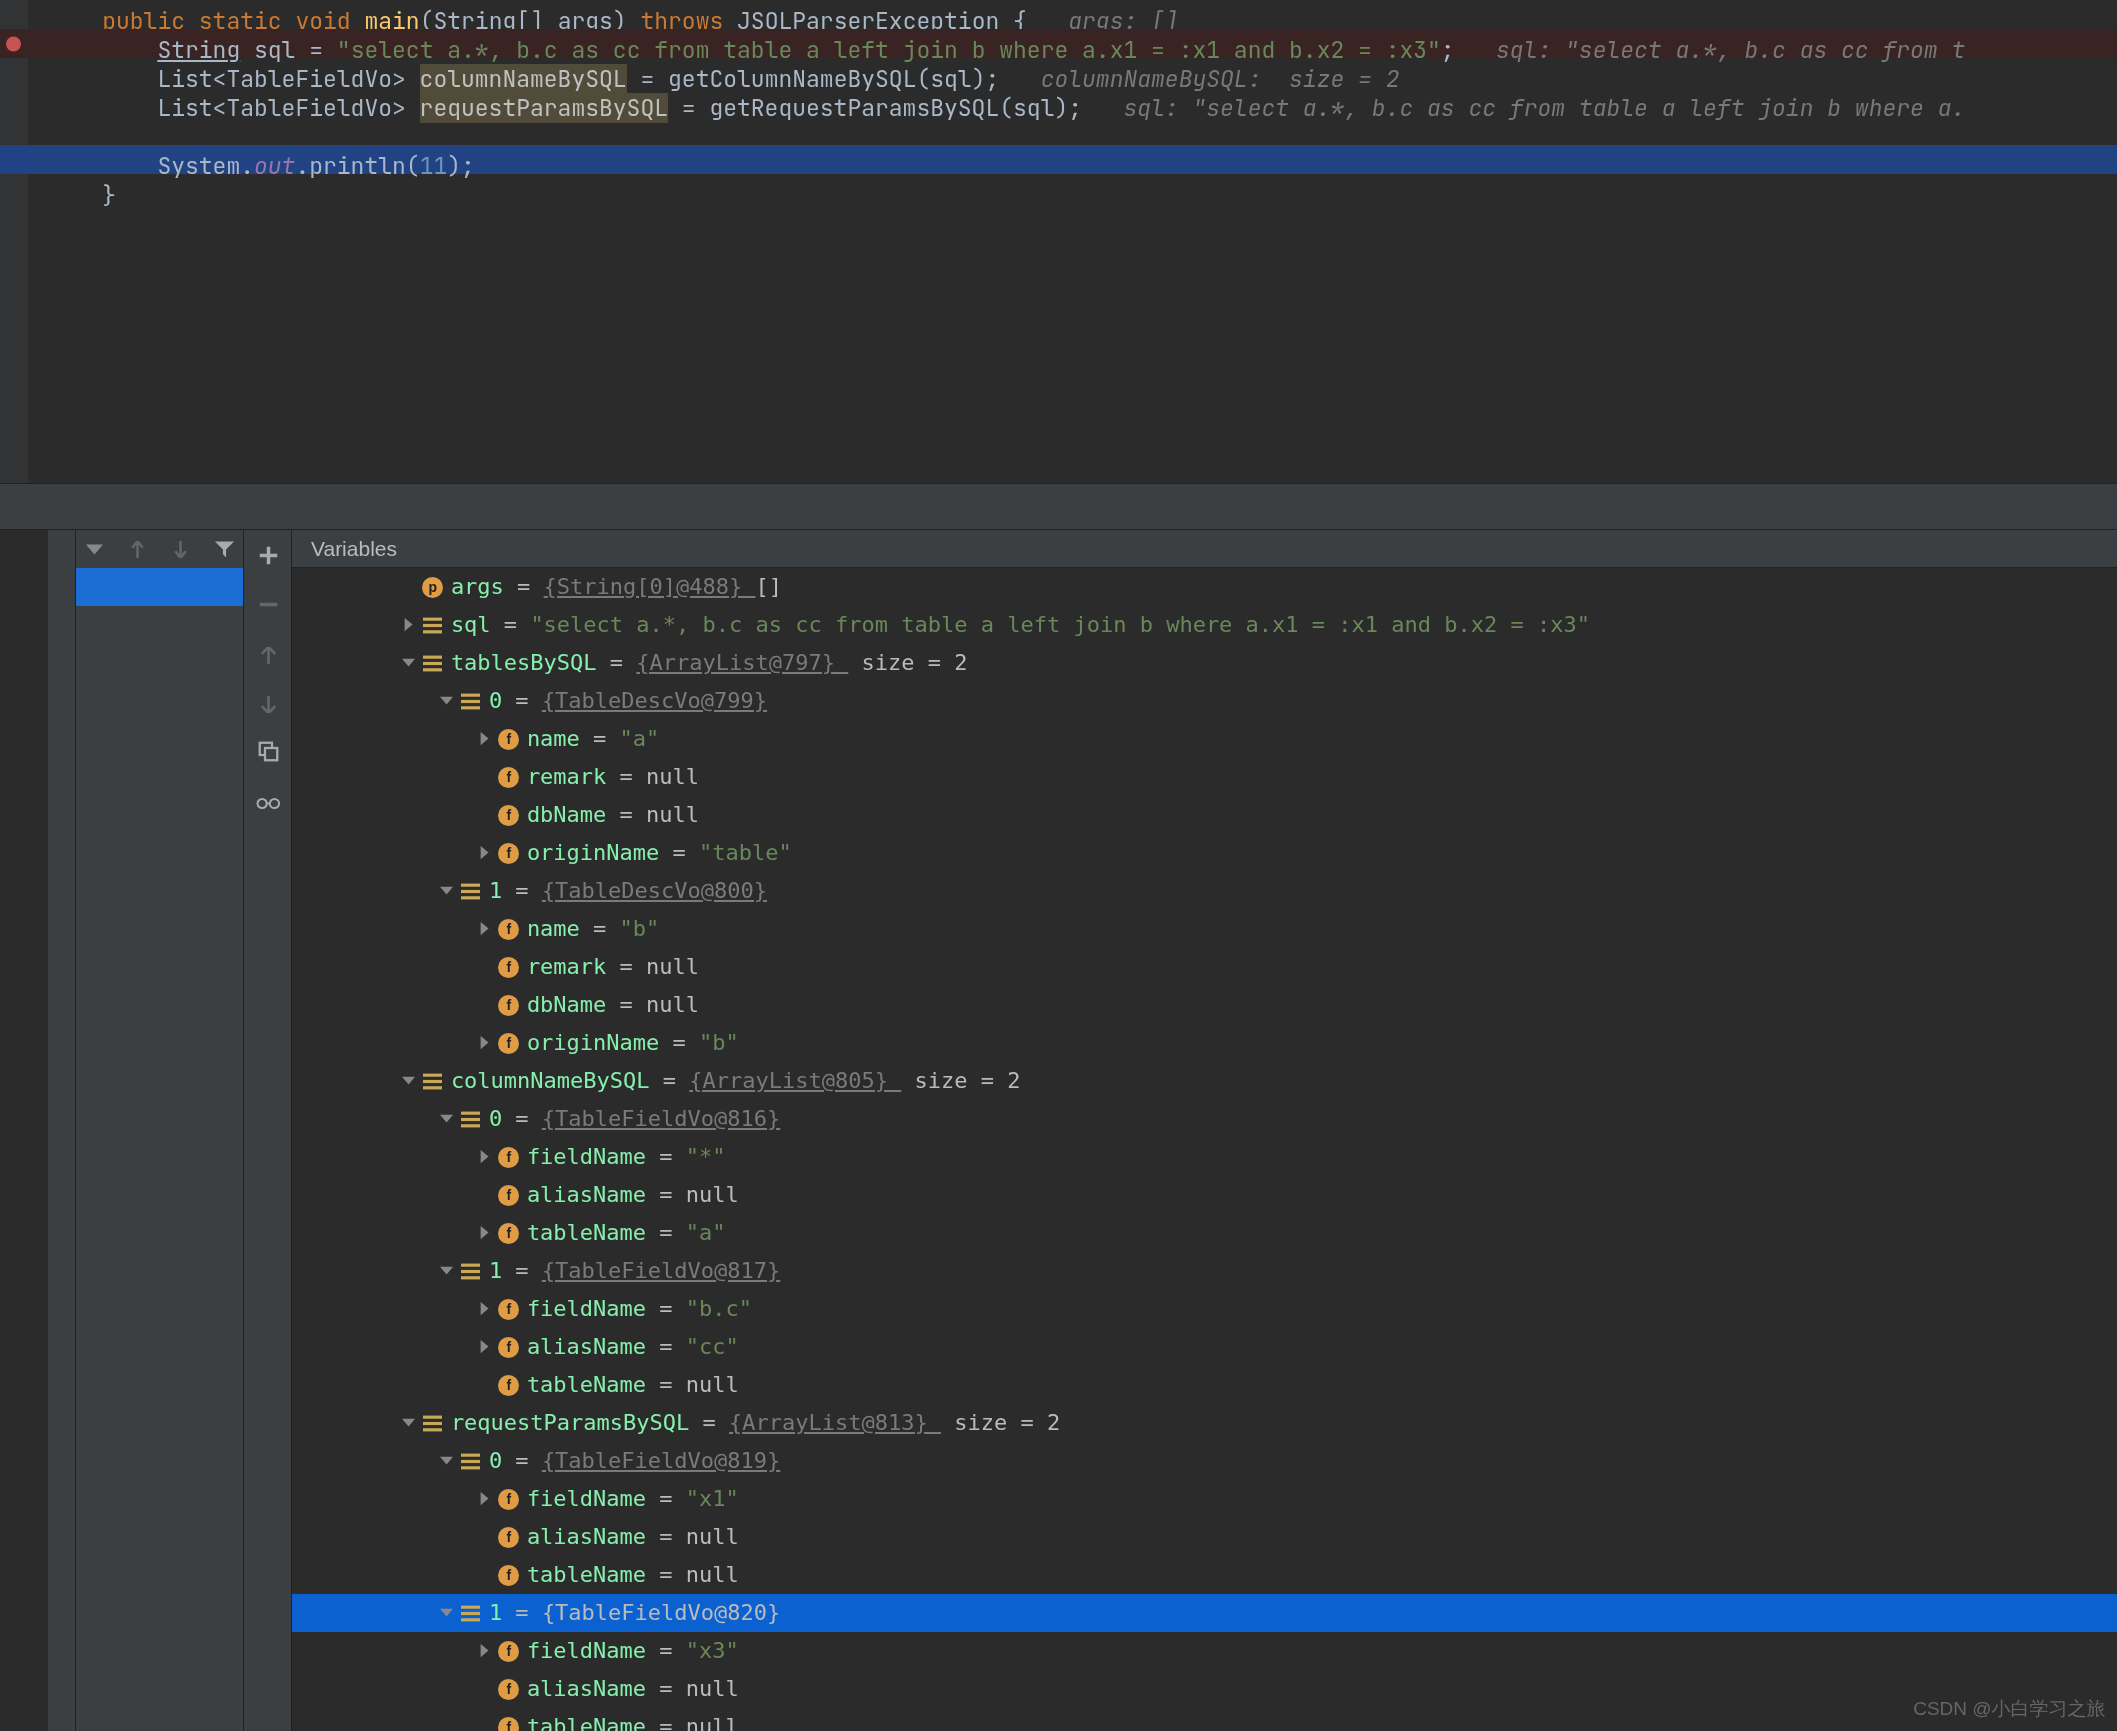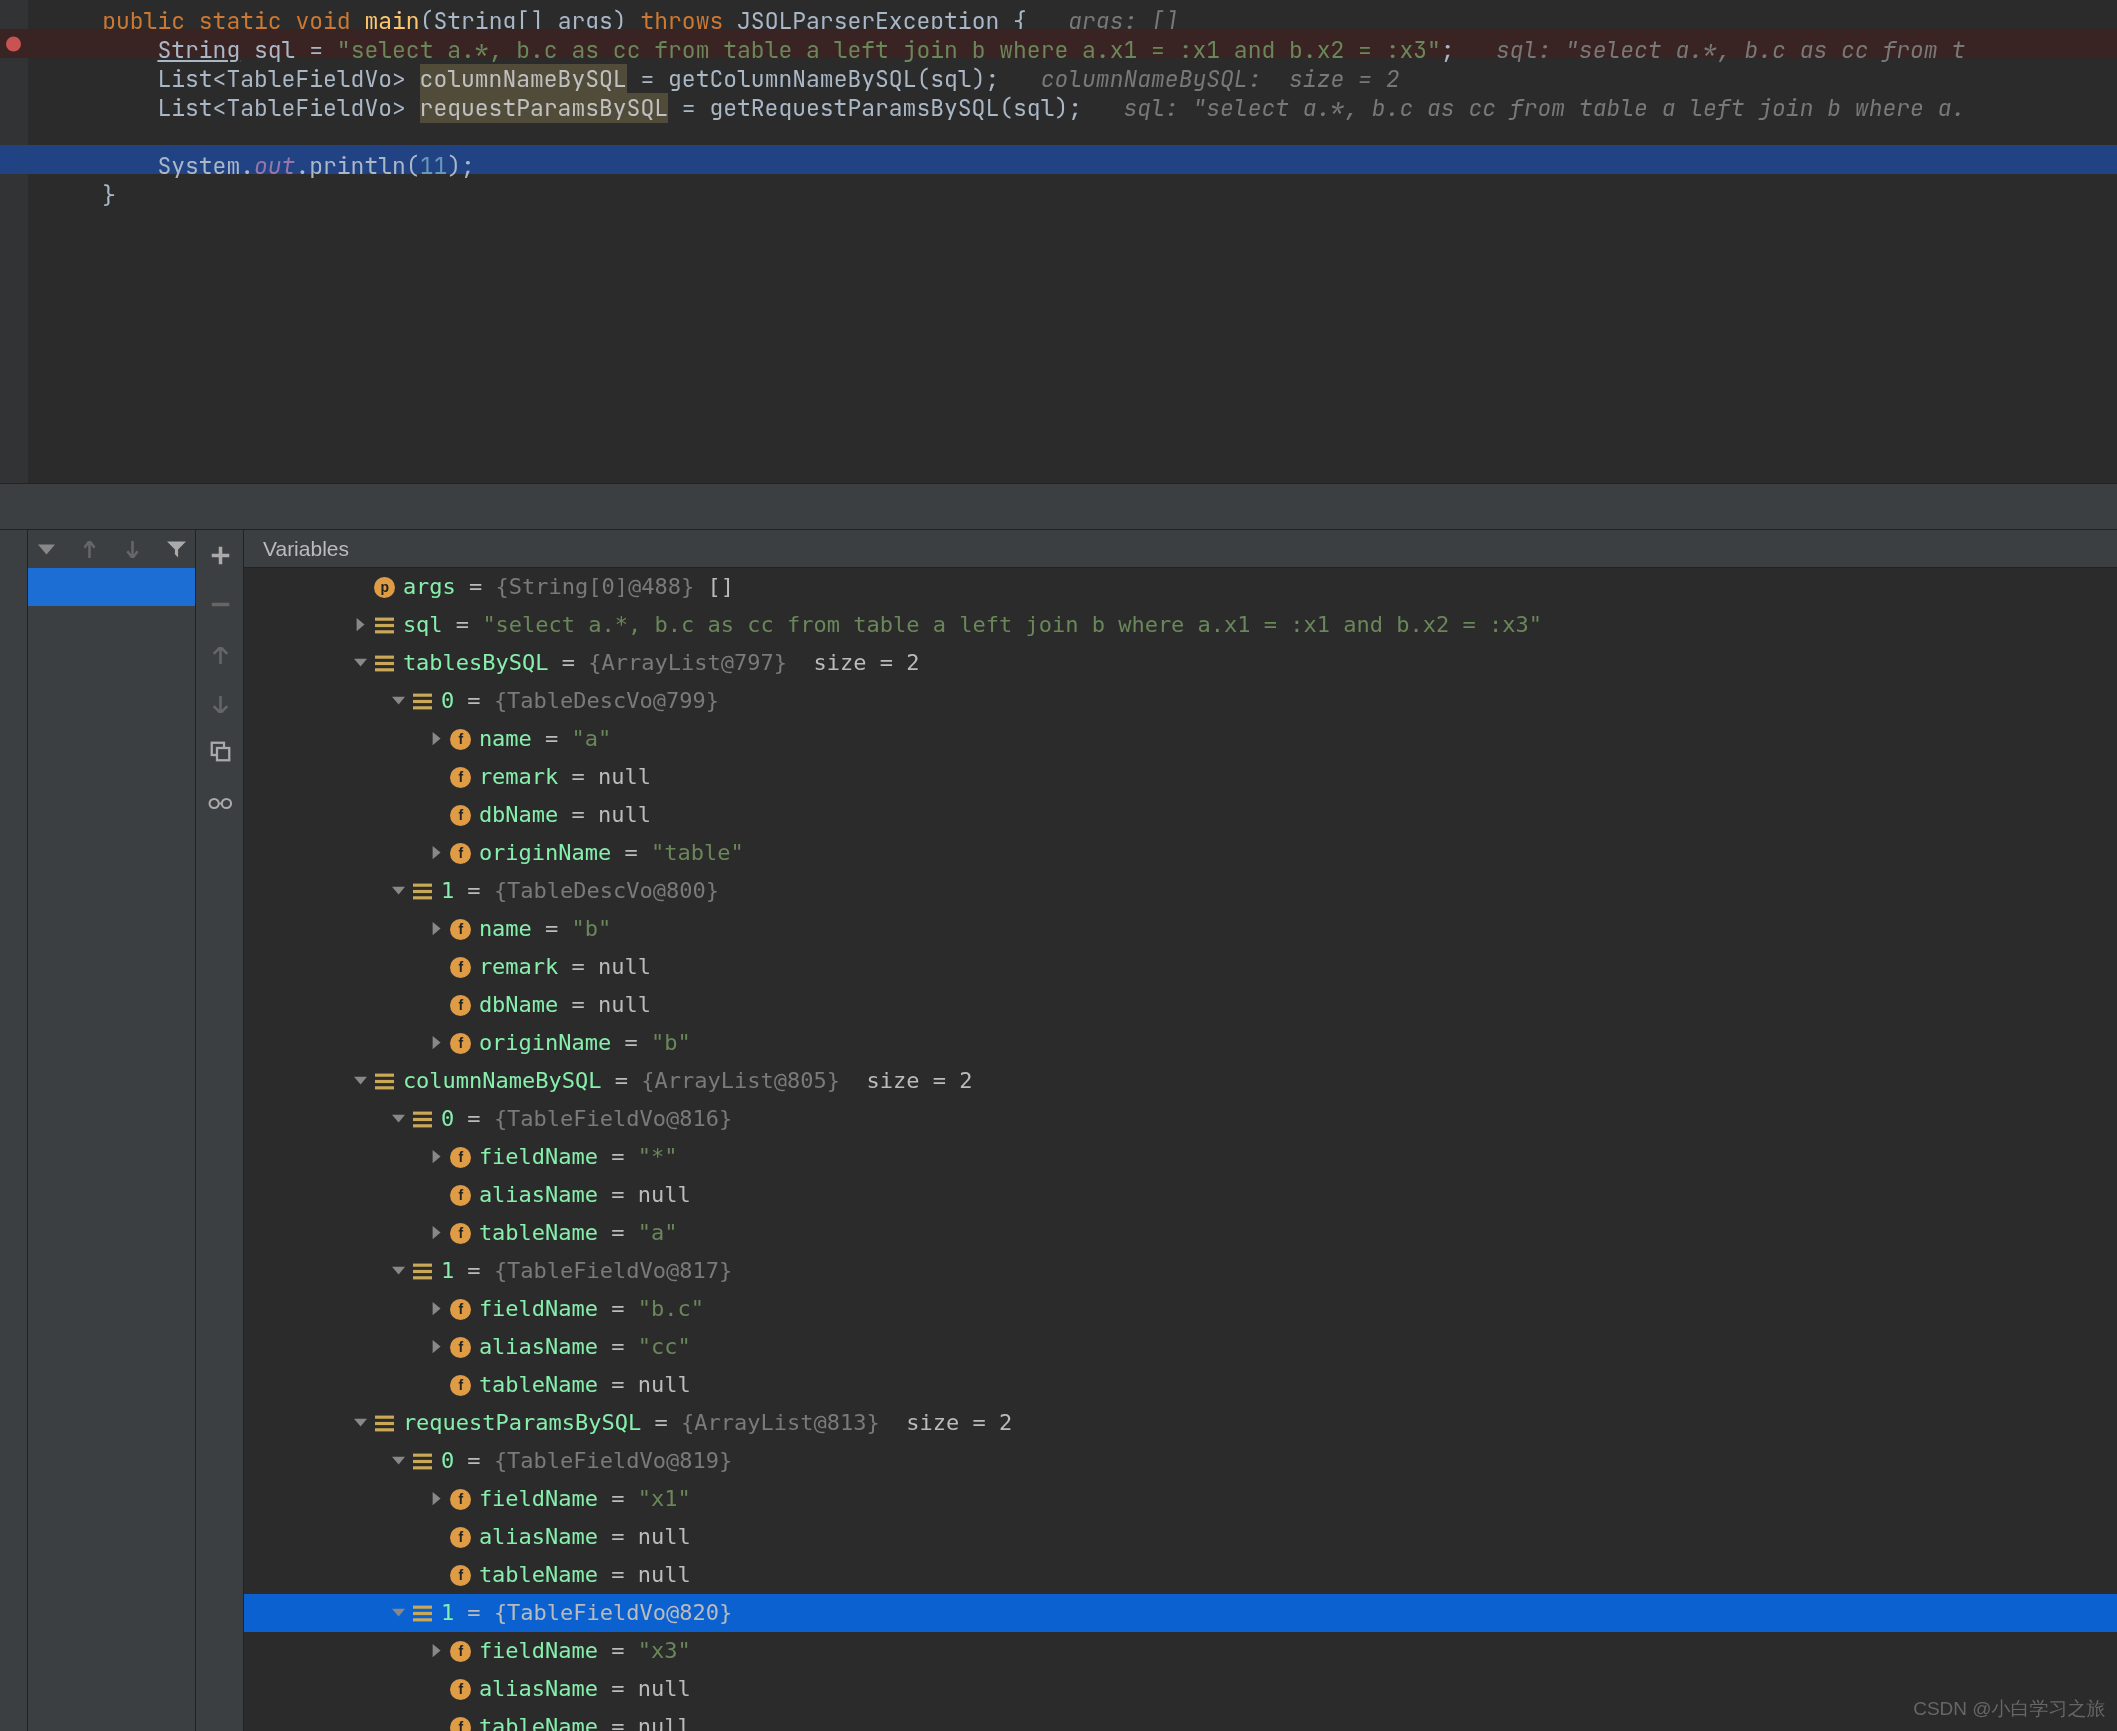--- a/index.html
+++ b/index.html
@@ -13,21 +13,21 @@
   .kw-orange { color: #cc7832; }
   .kw-yellow { color: #ffc66d; }
   .str { color: #6a8759; }
   .num { color: #6897bb; }
   .hint { color: #787878; font-style: italic; }
   .hint2 { color: #787878; font-style: italic; }
   .purple { font-style: italic; color: #9876aa; }
   .under { text-decoration: underline; text-align: center; }
   .boxvar { background: #514b3a; color: #c0c0c0; }
   .sep { height: 47px; background: #3c3f41; border-top: 0.9px solid #222; border-bottom: 0.9px solid #222; }
-  .debugger { display: flex; height: calc(100% - 530px); background: #2b2b2b; }
+  .debugger { display: flex; height: calc(100% - 530px); background: #2b2b2b; padding-left: 48px; }
   .left-col { width: 197px; display: flex; background: #3c3f41; }
   .frames-col { width: 28px; background: #3c3f41; border-right: 0.9px solid #222; }
   .tool-col { width: 168px; border-right: 0.9px solid #222; position: relative; }
   .tool-row { height: 38px; display: flex; align-items: center; justify-content: space-between; padding: 0 9.5px; }
   .tool-row svg { display: block; }
   .blue-strip { height: 38px; background: #1c6ed4; }
   .vcol { width: 47px; display: flex; flex-direction: column; align-items: center; padding-top: 13.2px; gap: 19px; background: #3c3f41; border-right: 0.9px solid #222; }
   .vars { flex: 1; background: #2b2b2b; }
   .vars-head { height: 38px; padding-left: 19px; line-height: 38px; color: #bbb; background: #3c3f41; border-bottom: 0.9px solid #222; font-family: -apple-system, sans-serif; font-size: 21px; }
   .tree { font-size: 22px; font-family: "Menlo", monospace; }
@@ -35,21 +35,21 @@
   .row.sel { background: #0b61d0; }
   .pad { display: inline-block; }
   .arr { display: inline-flex; width: 24.6px; height: 24.6px; align-items: center; justify-content: center; color: #888; }
   .arr svg { display: block; }
   .none { display: inline-block; width: 24.6px; }
   .ic { display: inline-flex; width: 24.6px; height: 24.6px; align-items: center; justify-content: center; margin-right: 5.7px; }
   .ic-circle { width: 21px; height: 21px; border-radius: 50%; display: flex; align-items: center; justify-content: center; font-weight: bold; font-size: 14px; font-family: sans-serif; }
   .ic-p { background: #e09c44; color: #222; }
   .ic-f { background: #e09c44; color: #222; }
   .vn { color: #86efac; }
-  .vg { color: #7a7a7a; }
+  .vg { color: #7a7a7a; text-decoration: underline; }
   .vs { color: #6a8759; }
   .vw { color: #bbbbbb; }
   .watermark { position: absolute; right: 11.4px; bottom: 9.5px; color: #666; font-size: 19px; font-family: sans-serif; }
 </style>
 </head>
 <body>
 
 <div class="editor">
   <div class="gutter"></div>
   <div id="code-lines">

